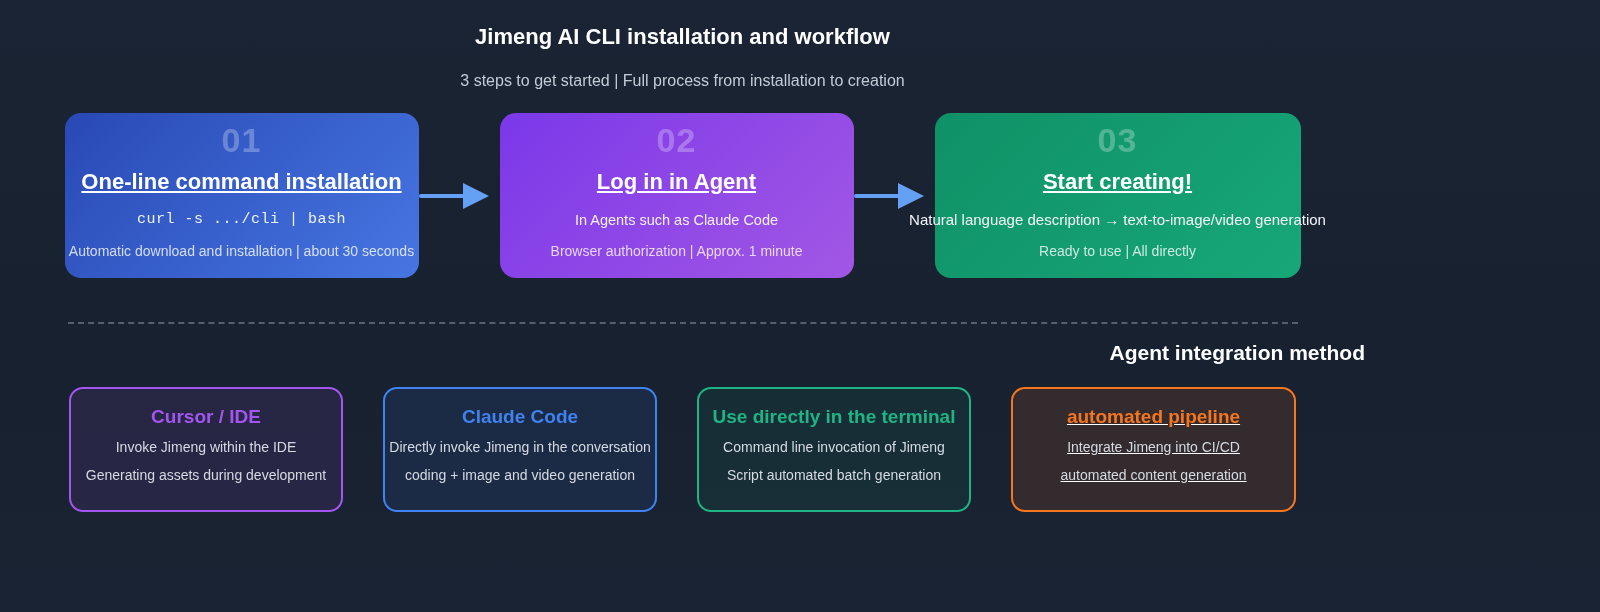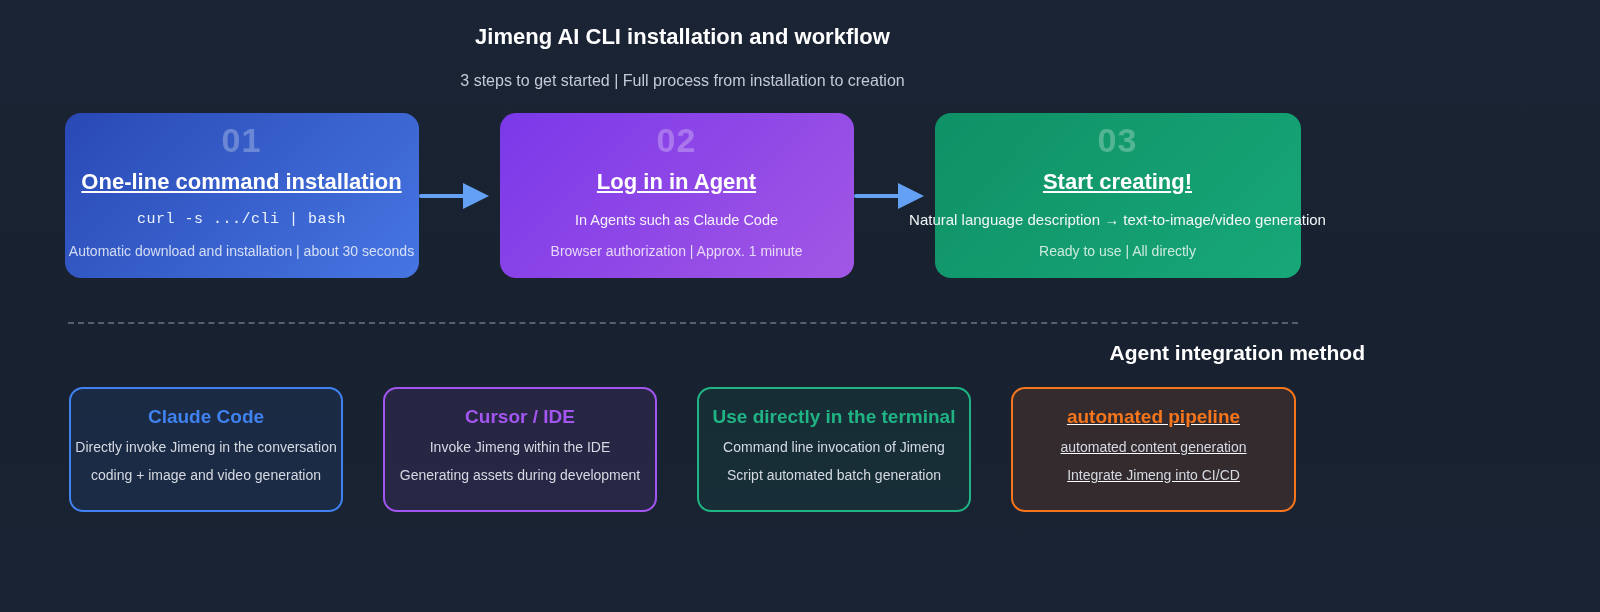--- a/index.html
+++ b/index.html
@@ -105,56 +105,56 @@
       </div>
 
     </div>
 
     <div class="divider"></div>
 
     <h2 class="int-heading">Agent integration method</h2>
 
     <div class="int-row">
 
+      <div class="int-card int-b">
+        <div class="int-title">Cursor / IDE</div>
+        <div class="int-line center-overflow">
+            <span>Invoke Jimeng within the IDE</span>
+          </div>
+        <div class="int-line center-overflow">
+            <span>Generating assets during development</span>
+          </div>
+      </div>
+
       <div class="int-card int-a">
         <div class="int-title">Claude Code</div>
         <div class="int-line center-overflow">
             <span>Directly invoke Jimeng in the conversation</span>
           </div>
         <div class="int-line center-overflow">
             <span>coding + image and video generation</span>
-          </div>
-      </div>
-
-      <div class="int-card int-b">
-        <div class="int-title">Cursor / IDE</div>
-        <div class="int-line center-overflow">
-            <span>Invoke Jimeng within the IDE</span>
-          </div>
-        <div class="int-line center-overflow">
-            <span>Generating assets during development</span>
           </div>
       </div>
 
       <div class="int-card int-c">
         <div class="int-title">Use directly in the terminal</div>
         <div class="int-line center-overflow">
             <span>Command line invocation of Jimeng</span>
           </div>
         <div class="int-line center-overflow">
             <span>Script automated batch generation</span>
           </div>
       </div>
 
       <div class="int-card int-d">
         <div class="int-title">automated pipeline</div>
         <div class="int-line center-overflow">
-            <span>automated content generation</span>
+            <span>Integrate Jimeng into CI/CD</span>
           </div>
         <div class="int-line center-overflow">
-            <span>Integrate Jimeng into CI/CD</span>
+            <span>automated content generation</span>
           </div>
       </div>
 
     </div>
 
   </div>
 </div>
 
 </body></html>

